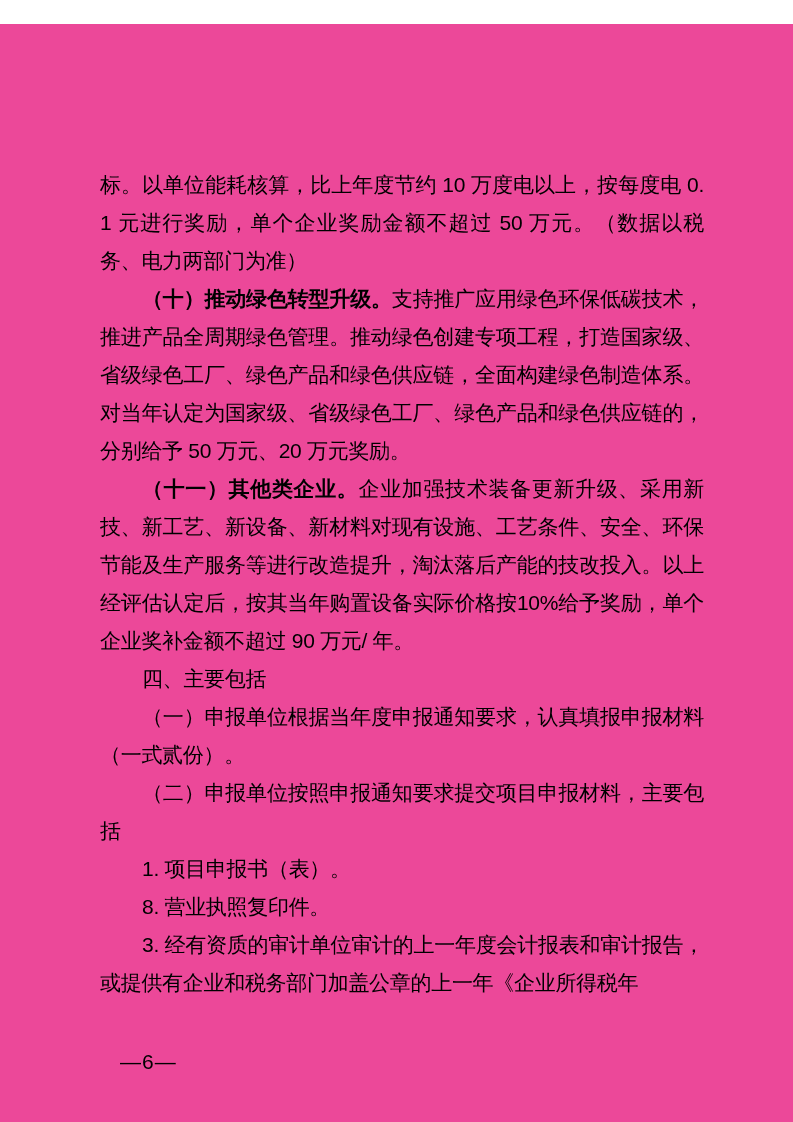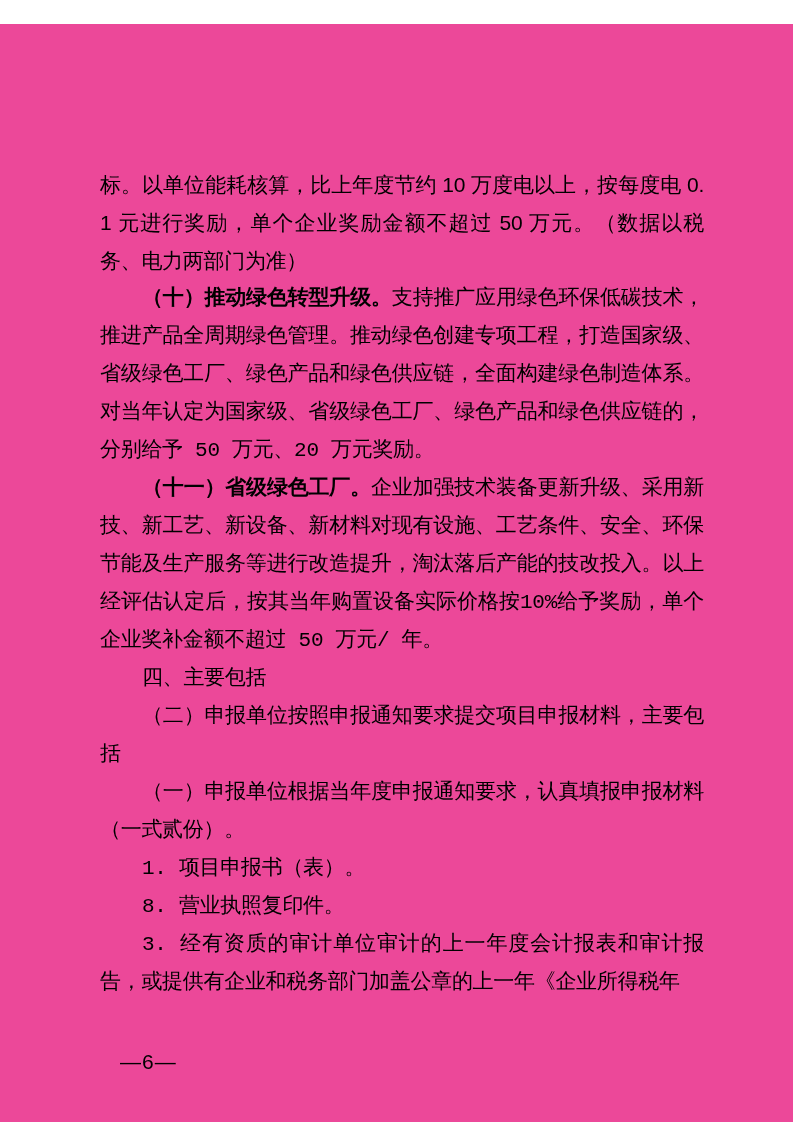--- a/index.html
+++ b/index.html
@@ -22,46 +22,46 @@
     width: 604px;
   }
   p.line {
     font-size: 21px;
     line-height: 38px;
     letter-spacing: -0.3px;
     text-align: justify;
     text-justify: inter-ideograph;
     word-break: break-all;
   }
-  p.indent { text-indent: 2em; font-family: Liberation Mono, monospace; }
+  p.indent { text-indent: 2em; }
   .lead { font-weight: 700; }
   .footer {
     position: absolute;
     left: 120px; top: 1026px;
     font-size: 21px;
     letter-spacing: 1px;
   }
 </style>
 </head>
 <body>
 
 <div class="sheet">
   <div class="textblock">
 
     <p class="line"><span>标。以单位能耗核算，比上年度节约 10 万度电以上，按每度电 0.1 元进行奖励，单个企业奖励金额不超过 50 万元。（数据以税务、电力两部门为准）</span></p>
 
     <p class="line indent"><span class="lead">（十）推动绿色转型升级。</span><span>支持推广应用绿色环保低碳技术，推进产品全周期绿色管理。推动绿色创建专项工程，打造国家级、省级绿色工厂、绿色产品和绿色供应链，全面构建绿色制造体系。对当年认定为国家级、省级绿色工厂、绿色产品和绿色供应链的，分别给予 50 万元、20 万元奖励。</span></p>
 
-    <p class="line indent"><span class="lead">（十一）省级绿色工厂。</span><span>企业加强技术装备更新升级、采用新技、新工艺、新设备、新材料对现有设施、工艺条件、安全、环保节能及生产服务等进行改造提升，淘汰落后产能的技改投入。以上经评估认定后，按其当年购置设备实际价格按10%给予奖励，单个企业奖补金额不超过 50 万元/ 年。</span></p>
+    <p class="line indent"><span class="lead">（十一）其他类企业。</span><span>企业加强技术装备更新升级、采用新技、新工艺、新设备、新材料对现有设施、工艺条件、安全、环保节能及生产服务等进行改造提升，淘汰落后产能的技改投入。以上经评估认定后，按其当年购置设备实际价格按10%给予奖励，单个企业奖补金额不超过 90 万元/ 年。</span></p>
 
     <p class="line indent"><span>四、主要包括</span></p>
 
+    <p class="line indent"><span>（一）申报单位根据当年度申报通知要求，认真填报申报材料（一式贰份）。</span></p>
+
     <p class="line indent"><span>（二）申报单位按照申报通知要求提交项目申报材料，主要包括</span></p>
-
-    <p class="line indent"><span>（一）申报单位根据当年度申报通知要求，认真填报申报材料（一式贰份）。</span></p>
 
     <p class="line indent"><span>1. 项目申报书（表）。</span></p>
 
     <p class="line indent"><span>8. 营业执照复印件。</span></p>
 
     <p class="line indent"><span>3. 经有资质的审计单位审计的上一年度会计报表和审计报告，或提供有企业和税务部门加盖公章的上一年《企业所得税年</span></p>
 
   </div>
 
   <div class="footer">—6—</div>

